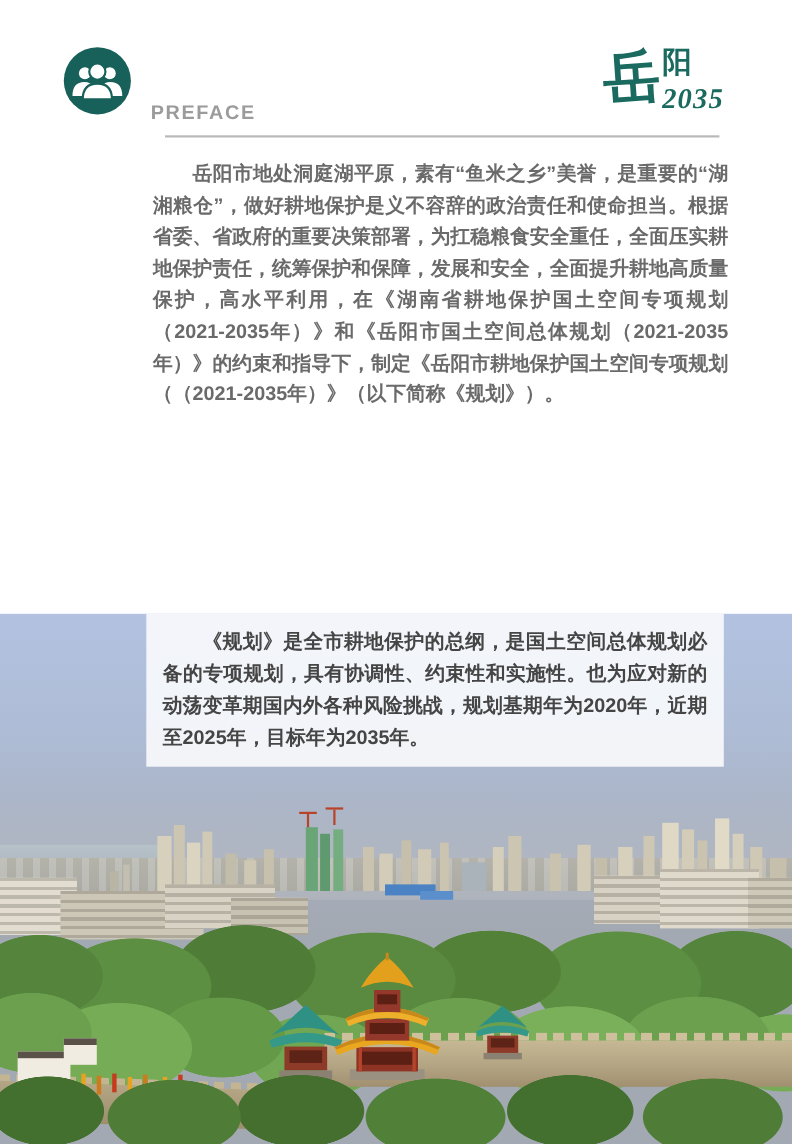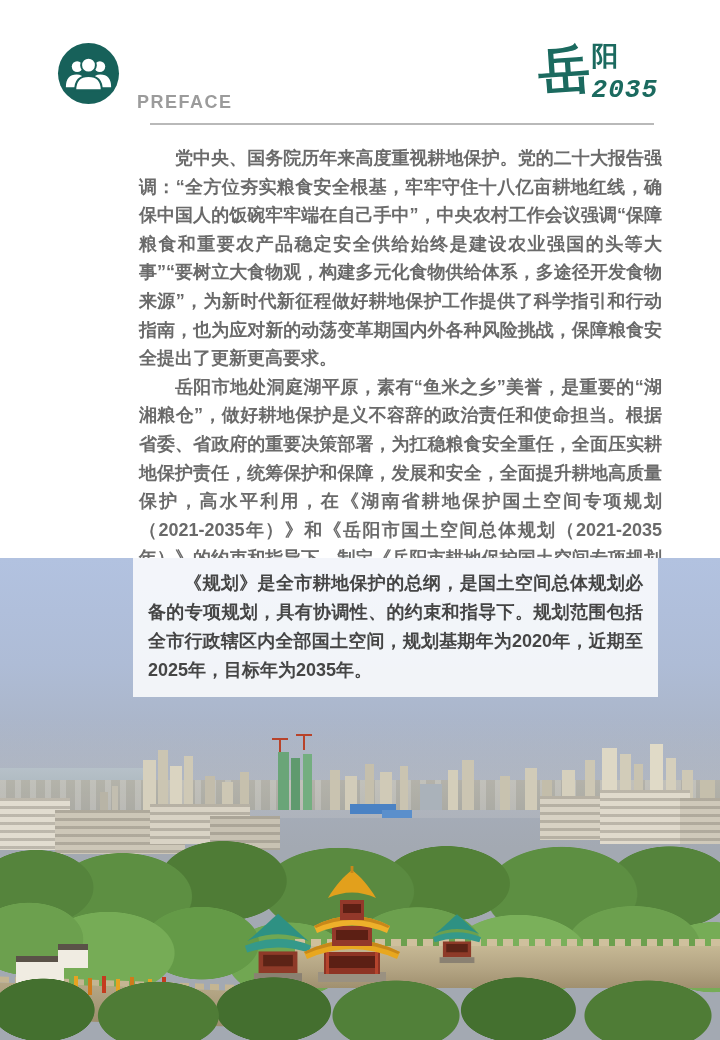--- a/index.html
+++ b/index.html
@@ -27,21 +27,21 @@
   .hdr-rule{
     position:absolute;left:150px;top:123px;width:504px;height:2px;
     background:#b9b9b9;
   }
   .logo{
     position:absolute;right:62px;top:36px;color:#1b6a5f;display:flex;
   }
   .logo .lg-char1{font-size:52px;font-weight:bold;font-family:"DejaVu Serif","Liberation Serif",serif;transform:rotate(-4deg);}
   .logo .lg-col{display:flex;flex-direction:column;margin-left:2px;margin-top:2px;}
   .logo .lg-char2{font-size:27px;font-weight:bold;font-family:"DejaVu Serif","Liberation Serif",serif;}
-  .logo .lg-year{font-size:26px;font-weight:bold;font-style:italic;font-family:Liberation Mono, monospace;margin-top:1px;letter-spacing:1px;}
+  .logo .lg-year{font-size:26px;font-weight:bold;font-style:italic;font-family:Liberation Serif, serif;margin-top:1px;letter-spacing:1px;}
 
   
   .bodytext{
     position:absolute;left:139px;top:144px;width:523px;
     color:#6a6a6a;font-size:18px;line-height:28.6px;font-weight:bold;
     text-align:justify;
   }
   .bodytext p{margin:0;text-indent:2em;}
 
   
@@ -140,21 +140,20 @@
 
   <div class="logo">
     <span class="lg-char1">岳</span>
     <span class="lg-col">
       <span class="lg-char2">阳</span>
       <span class="lg-year">2035</span>
     </span>
   </div>
 
   <div class="bodytext">
-    <p>党中央、国务院历年来高度重视耕地保护。党的二十大报告强调：“全方位夯实粮食安全根基，牢牢守住十八亿亩耕地红线，确保中国人的饭碗牢牢端在自己手中”，中央农村工作会议强调“保障粮食和重要农产品稳定安全供给始终是建设农业强国的头等大事”“要树立大食物观，构建多元化食物供给体系，多途径开发食物来源”，为新时代新征程做好耕地保护工作提供了科学指引和行动指南，也为应对新的动荡变革期国内外各种风险挑战，保障粮食安全提出了更新更高要求。</p>
     <p>岳阳市地处洞庭湖平原，素有“鱼米之乡”美誉，是重要的“湖湘粮仓”，做好耕地保护是义不容辞的政治责任和使命担当。根据省委、省政府的重要决策部署，为扛稳粮食安全重任，全面压实耕地保护责任，统筹保护和保障，发展和安全，全面提升耕地高质量保护，高水平利用，在《湖南省耕地保护国土空间专项规划（2021-2035年）》和《岳阳市国土空间总体规划（2021-2035年）》的约束和指导下，制定《岳阳市耕地保护国土空间专项规划（（2021-2035年）》（以下简称《规划》）。</p>
   </div>
 
   <div class="photo">
 
     <div class="haze"></div>
     <div class="water"></div>
     <div class="far-strip"></div>
 
     <div class="far-city">
@@ -259,17 +258,17 @@
         <path d="M6 30 Q35 18 64 30 L62 36 Q35 27 8 36 Z" fill="#35998a"></path>
         <rect x="18" y="35" width="34" height="19" fill="#8e3a28"></rect>
         <rect x="22" y="38" width="26" height="10" fill="#5c2316"></rect>
         <rect x="14" y="54" width="42" height="7" fill="#8a8172"></rect>
       </svg>
     </div>
 
     <div class="trees3"></div>
 
     <div class="hlbox">
-      <p>《规划》是全市耕地保护的总纲，是国土空间总体规划必备的专项规划，具有协调性、的约束和指导下。规划范围包括全市行政辖区内全部国土空间，规划基期年为2020年，近期至2025年，目标年为2035年。</p>
+      <p>《规划》是全市耕地保护的总纲，是国土空间总体规划必备的专项规划，具有协调性、约束性和实施性。也为应对新的动荡变革期国内外各种风险挑战，规划基期年为2020年，近期至2025年，目标年为2035年。</p>
     </div>
   </div>
 
 </div>
 
 </body></html>

